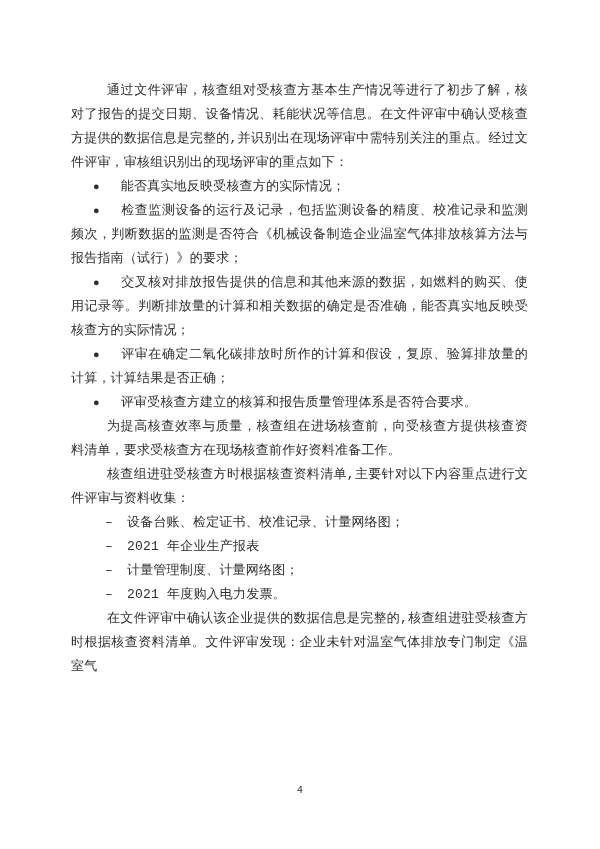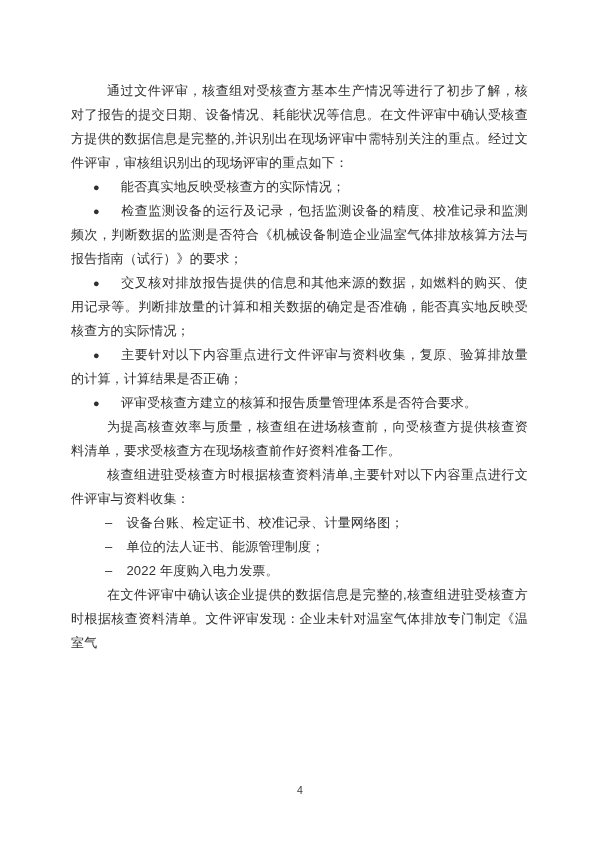--- a/index.html
+++ b/index.html
@@ -6,21 +6,21 @@
     margin: 0;
     padding: 0;
     background: #ffffff;
   }
   .page {
     position: relative;
     width: 600px;
     height: 849px;
     background: #ffffff;
     overflow: hidden;
-    font-family: Liberation Sans, sans-serif;
+    font-family: Liberation Mono, monospace;
     color: #2f2f2f;
   }
   .content {
     position: absolute;
     left: 71px;
     top: 79px;
     width: 457px;
     font-size: 13px;
     line-height: 24px;
     text-align: justify;
@@ -66,34 +66,35 @@
     <p class="para">通过文件评审，核查组对受核查方基本生产情况等进行了初步了解，核对了报告的提交日期、设备情况、耗能状况等信息。在文件评审中确认受核查方提供的数据信息是完整的,并识别出在现场评审中需特别关注的重点。经过文件评审，审核组识别出的现场评审的重点如下：</p>
 
     <p class="bullet-item"><span class="marker">●</span><span>能否真实地反映受核查方的实际情况；</span></p>
 
 
     <p class="bullet-item"><span class="marker">●</span><span>检查监测设备的运行及记录，包括监测设备的精度、校准记录和监测频次，判断数据的监测是否符合《机械设备制造企业温室气体排放核算方法与报告指南（试行）》的要求；</span></p>
 
 
     <p class="bullet-item"><span class="marker">●</span><span>交叉核对排放报告提供的信息和其他来源的数据，如燃料的购买、使用记录等。判断排放量的计算和相关数据的确定是否准确，能否真实地反映受核查方的实际情况；</span></p>
 
-    <p class="bullet-item"><span class="marker">●</span><span>主要针对以下内容重点进行文件评审与资料收集，复原、验算排放量的计算，计算结果是否正确；</span></p>
+    <p class="bullet-item"><span class="marker">●</span><span>评审在确定二氧化碳排放时所作的计算和假设，复原、验算排放量的计算，计算结果是否正确；</span></p>
 
     <p class="bullet-item"><span class="marker">●</span><span>评审受核查方建立的核算和报告质量管理体系是否符合要求。</span></p>
 
     <p class="para">为提高核查效率与质量，核查组在进场核查前，向受核查方提供核查资料清单，要求受核查方在现场核查前作好资料准备工作。</p>
 
     <p class="para">核查组进驻受核查方时根据核查资料清单,主要针对以下内容重点进行文件评审与资料收集：</p>
 
 
     <p class="dash-item"><span class="marker">–</span><span>设备台账、检定证书、校准记录、计量网络图；</span></p>
 
+    <p class="dash-item"><span class="marker">–</span><span>2021 年企业生产报表</span></p>
 
-    <p class="dash-item"><span class="marker">–</span><span>单位的法人证书、能源管理制度；</span></p>
+    <p class="dash-item"><span class="marker">–</span><span>计量管理制度、计量网络图；</span></p>
 
-    <p class="dash-item"><span class="marker">–</span><span>2022 年度购入电力发票。</span></p>
+    <p class="dash-item"><span class="marker">–</span><span>2021 年度购入电力发票。</span></p>
 
     <p class="para">在文件评审中确认该企业提供的数据信息是完整的,核查组进驻受核查方时根据核查资料清单。文件评审发现：企业未针对温室气体排放专门制定《温室气</p>
 
   </div>
 
   <div class="page-number">4</div>
 </div>
 
 </body></html>

